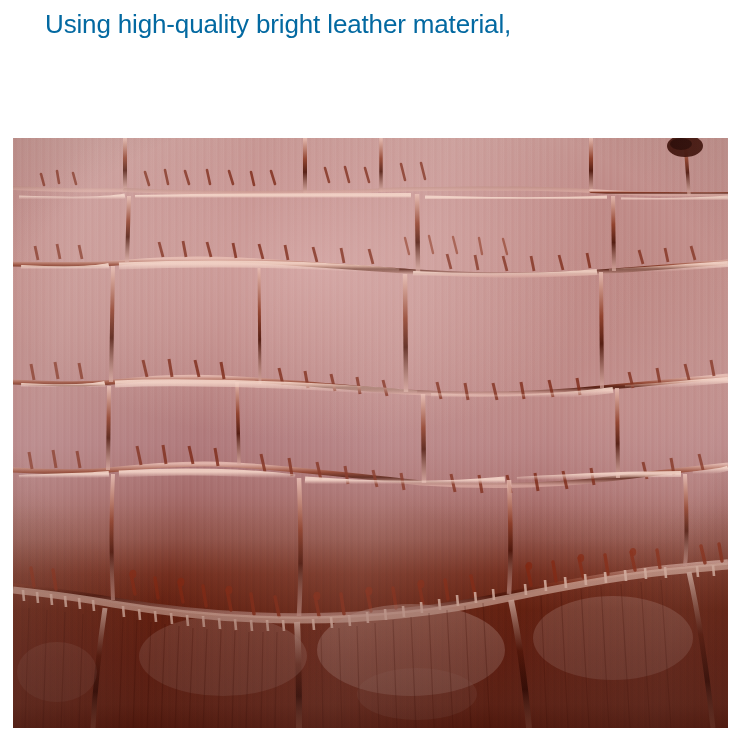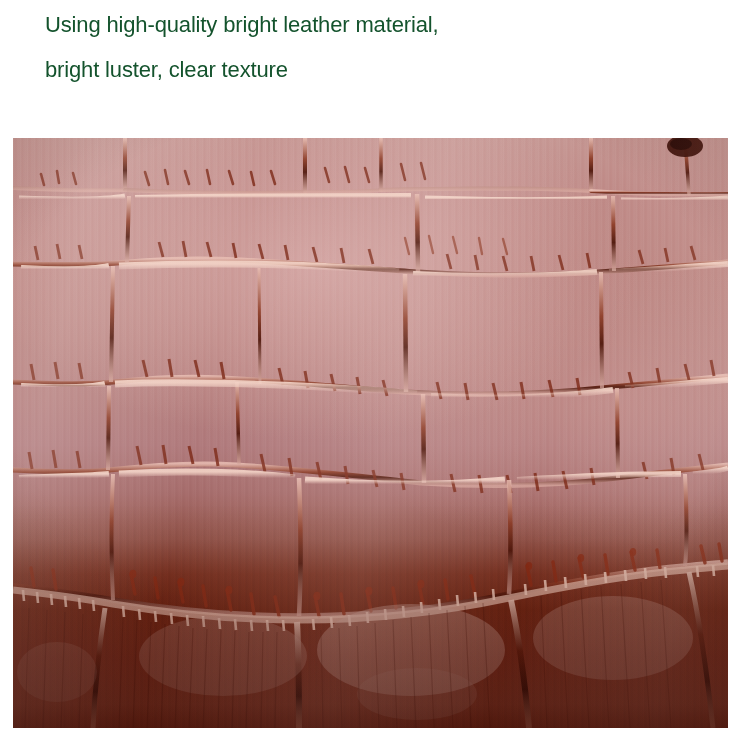--- a/index.html
+++ b/index.html
@@ -14,22 +14,22 @@
     overflow: hidden;
     position: relative;
   }
 
   
   #caption {
     position: absolute;
     left: 45px;
     top: 2px;
     width: 690px;
-    color: #14532d;
-    font-size: 22px;
+    color: #0369a1;
+    font-size: 26px;
     line-height: 45px;
     letter-spacing: -0.15px;
     white-space: nowrap;
   }
   #caption .cap-line { display: block; }
 
   
   #photo {
     position: absolute;
     left: 13px;
@@ -110,21 +110,20 @@
   }
 
   
   #scales { position: absolute; inset: 0; width: 100%; height: 100%; }
 </style>
 </head>
 <body>
 
 <div id="caption">
   <span class="cap-line">Using high-quality bright leather material,</span>
-  <span class="cap-line">bright luster, clear texture</span>
 </div>
 
 <div id="photo">
   <div id="photo-inner">
 
     <div class="leather-base"></div>
     <div class="grain"></div>
 
     <svg id="scales" viewBox="0 0 715 590" preserveAspectRatio="none">
       <defs>

